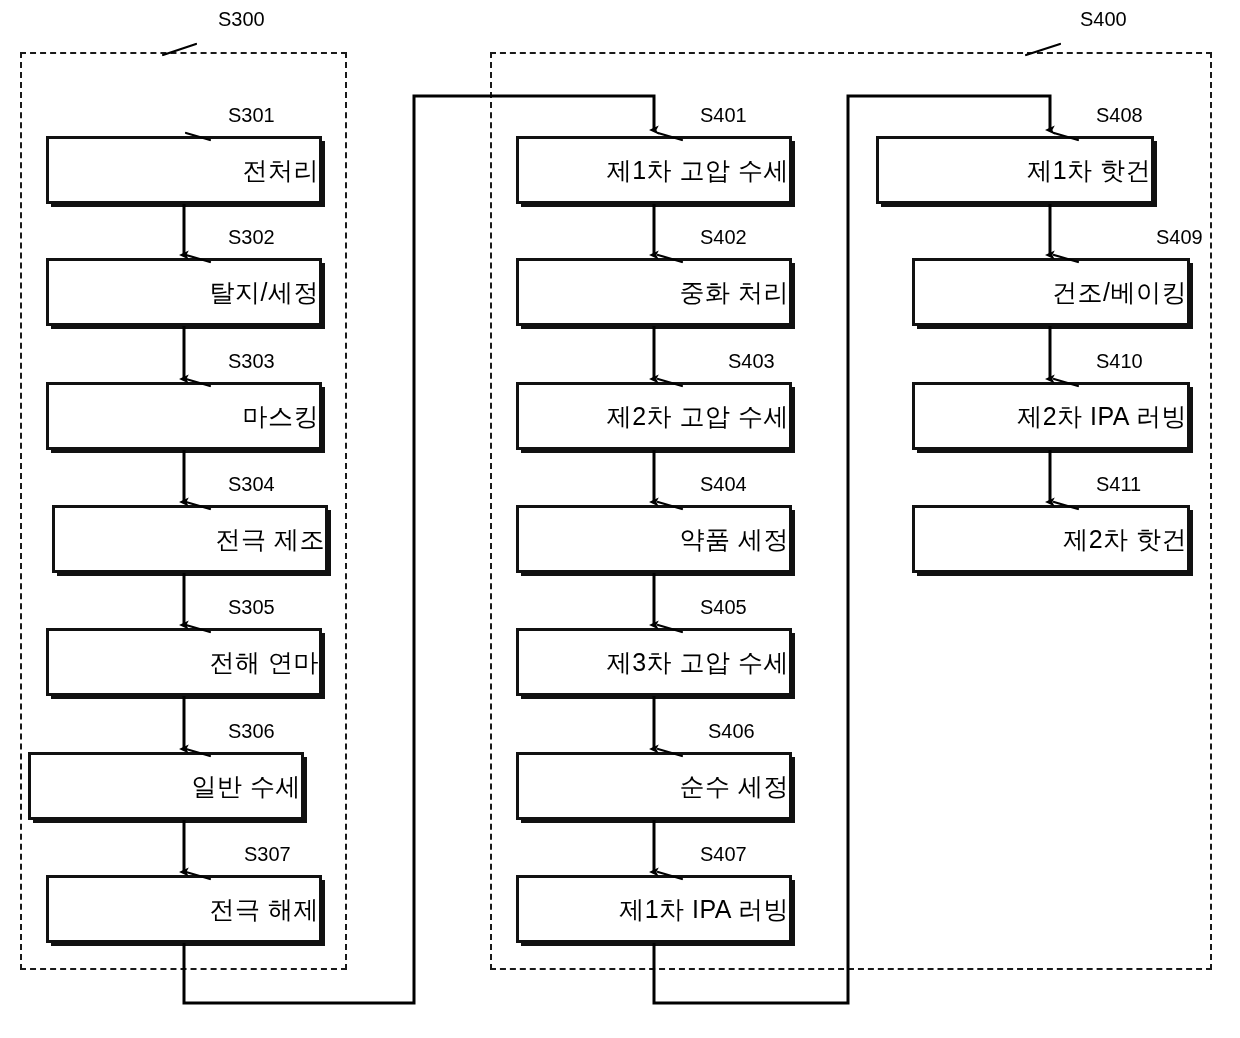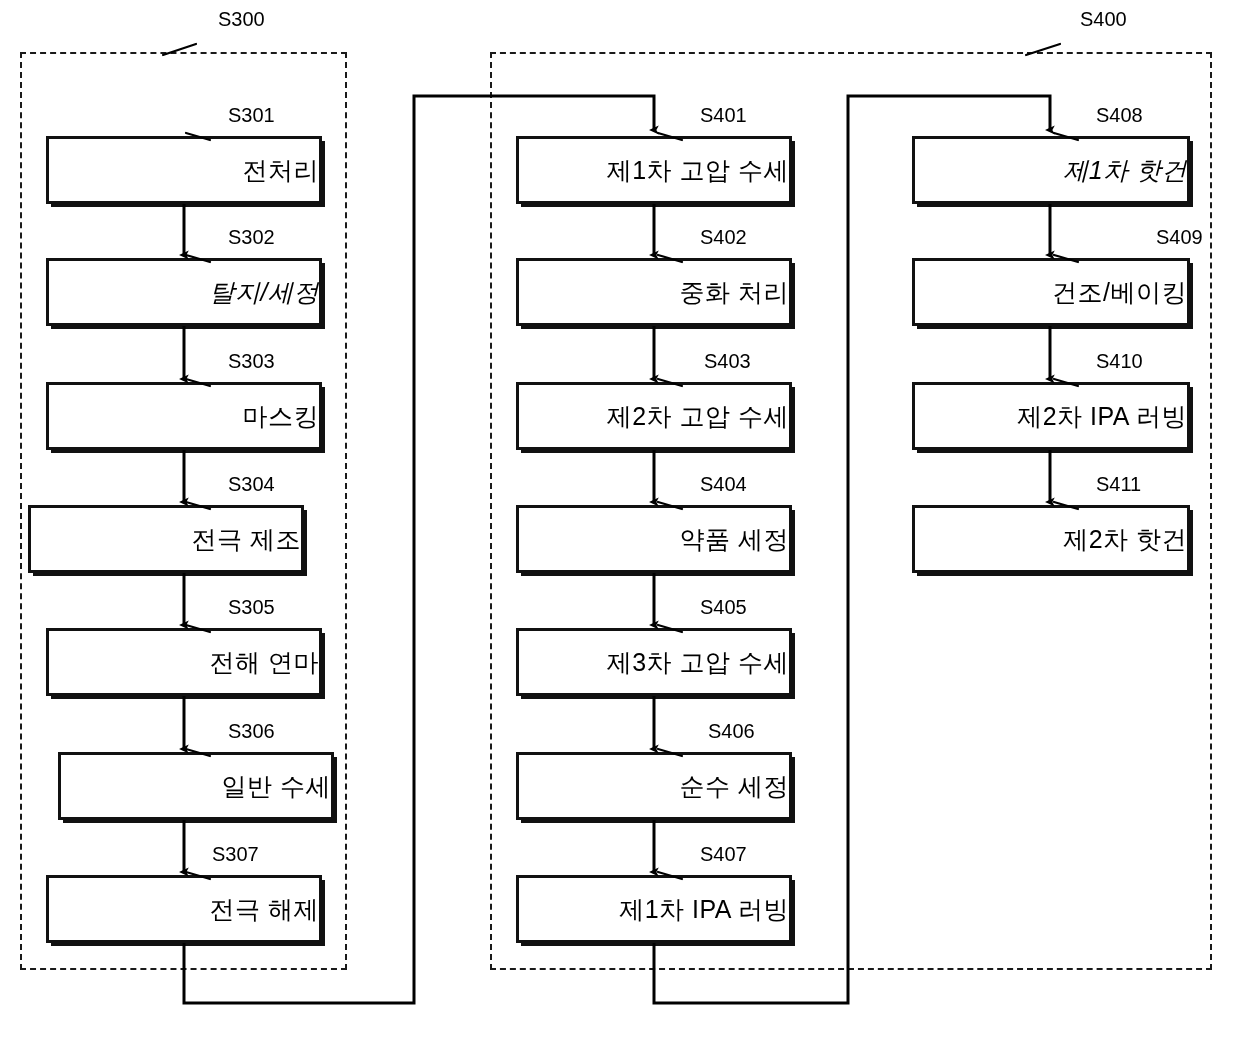--- a/index.html
+++ b/index.html
@@ -26,33 +26,33 @@
 
   <div id="groups">
       <div class="group-box" style="left: 20px; top: 52px; width: 327px; height: 918px;"></div>
       <div class="group-box" style="left: 490px; top: 52px; width: 722px; height: 918px;"></div>
     </div>
 
   <div id="boxes">
       <div class="pbox" style="left: 46px; top: 136px; width: 276px; height: 68px;">
         <span>전처리</span>
       </div>
-      <div class="pbox" style="left: 46px; top: 258px; width: 276px; height: 68px; font-style: italic;">
+      <div class="pbox" style="left: 46px; top: 258px; width: 276px; height: 68px;">
         <span>탈지/세정</span>
       </div>
       <div class="pbox" style="left: 46px; top: 382px; width: 276px; height: 68px;">
         <span>마스킹</span>
       </div>
-      <div class="pbox" style="left: 28px; top: 505px; width: 276px; height: 68px;">
+      <div class="pbox" style="left: 52px; top: 505px; width: 276px; height: 68px;">
         <span>전극 제조</span>
       </div>
       <div class="pbox" style="left: 46px; top: 628px; width: 276px; height: 68px;">
         <span>전해 연마</span>
       </div>
-      <div class="pbox" style="left: 58px; top: 752px; width: 276px; height: 68px; padding-left: 20px;">
+      <div class="pbox" style="left: 28px; top: 752px; width: 276px; height: 68px; padding-left: 20px;">
         <span>일반 수세</span>
       </div>
       <div class="pbox" style="left: 46px; top: 875px; width: 276px; height: 68px; padding-left: 48px;">
         <span>전극 해제</span>
       </div>
       <div class="pbox" style="left: 516px; top: 136px; width: 276px; height: 68px;">
         <span>제1차 고압 수세</span>
       </div>
       <div class="pbox" style="left: 516px; top: 258px; width: 276px; height: 68px;">
         <span>중화 처리</span>
@@ -65,21 +65,21 @@
       </div>
       <div class="pbox" style="left: 516px; top: 628px; width: 276px; height: 68px;">
         <span>제3차 고압 수세</span>
       </div>
       <div class="pbox" style="left: 516px; top: 752px; width: 276px; height: 68px;">
         <span>순수 세정</span>
       </div>
       <div class="pbox" style="left: 516px; top: 875px; width: 276px; height: 68px;">
         <span>제1차 IPA 러빙</span>
       </div>
-      <div class="pbox" style="left: 912px; top: 136px; width: 278px; height: 68px; font-style: italic;">
+      <div class="pbox" style="left: 876px; top: 136px; width: 278px; height: 68px;">
         <span>제1차 핫건</span>
       </div>
       <div class="pbox" style="left: 912px; top: 258px; width: 278px; height: 68px;">
         <span>건조/베이킹</span>
       </div>
       <div class="pbox" style="left: 912px; top: 382px; width: 278px; height: 68px;">
         <span>제2차 IPA 러빙</span>
       </div>
       <div class="pbox" style="left: 912px; top: 505px; width: 278px; height: 68px;">
         <span>제2차 핫건</span>
@@ -88,24 +88,24 @@
 
   <div id="labels">
       <div class="steplab" style="left: 218px; top: 8px;">S300</div>
       <div class="steplab" style="left: 1080px; top: 8px;">S400</div>
       <div class="steplab" style="left: 228px; top: 104px;">S301</div>
       <div class="steplab" style="left: 228px; top: 226px;">S302</div>
       <div class="steplab" style="left: 228px; top: 350px;">S303</div>
       <div class="steplab" style="left: 228px; top: 473px;">S304</div>
       <div class="steplab" style="left: 228px; top: 596px;">S305</div>
       <div class="steplab" style="left: 228px; top: 720px;">S306</div>
-      <div class="steplab" style="left: 212px; top: 843px;">S307</div>
+      <div class="steplab" style="left: 244px; top: 843px;">S307</div>
       <div class="steplab" style="left: 700px; top: 104px;">S401</div>
       <div class="steplab" style="left: 700px; top: 226px;">S402</div>
-      <div class="steplab" style="left: 704px; top: 350px;">S403</div>
+      <div class="steplab" style="left: 728px; top: 350px;">S403</div>
       <div class="steplab" style="left: 700px; top: 473px;">S404</div>
       <div class="steplab" style="left: 700px; top: 596px;">S405</div>
       <div class="steplab" style="left: 708px; top: 720px;">S406</div>
       <div class="steplab" style="left: 700px; top: 843px;">S407</div>
       <div class="steplab" style="left: 1096px; top: 104px;">S408</div>
       <div class="steplab" style="left: 1156px; top: 226px;">S409</div>
       <div class="steplab" style="left: 1096px; top: 350px;">S410</div>
       <div class="steplab" style="left: 1096px; top: 473px; text-align: center;">S411</div>
     </div>
 

